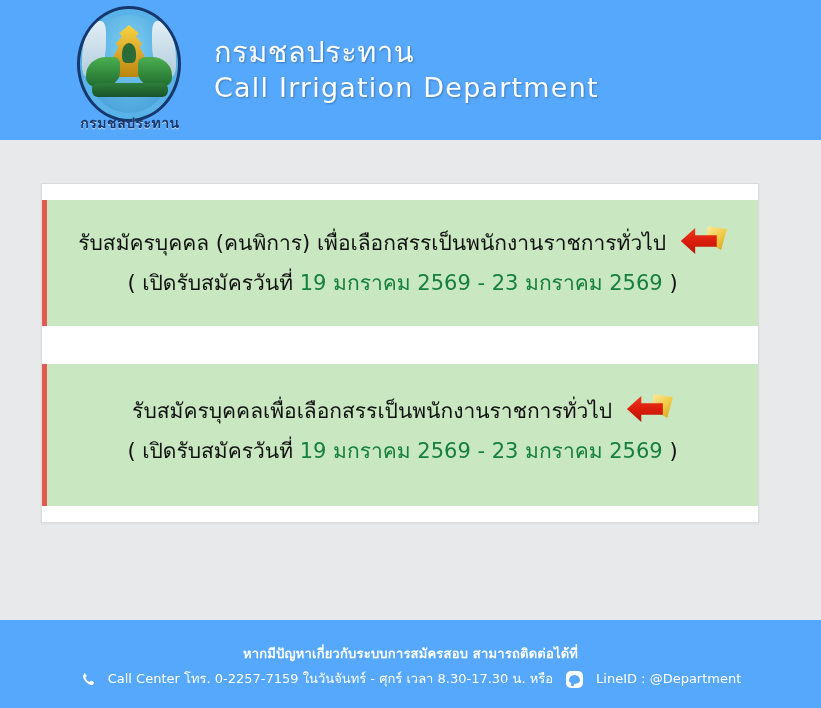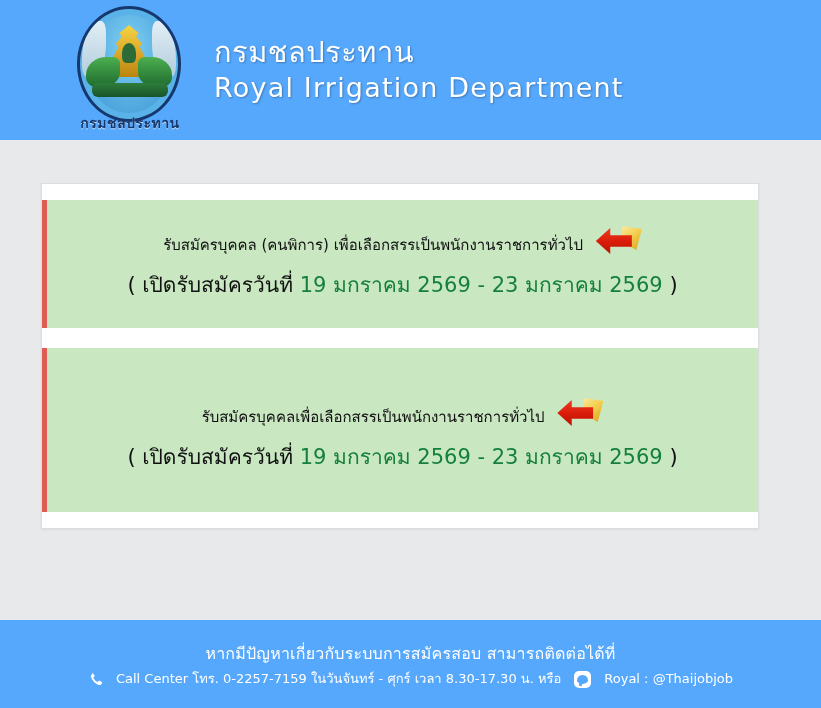--- a/index.html
+++ b/index.html
@@ -153,26 +153,26 @@
   }
   .alert-box {
     background: #c9e7c1;
     border-left: 5px solid #e05b52;
     box-sizing: border-box;
     padding: 26px 18px 26px 18px;
     text-align: center;
     color: #111111;
   }
   .alert-box.second {
-    margin-top: 20px;
-    padding-top: 50px;
+    margin-top: 38px;
+    padding-top: 30px;
     padding-bottom: 38px;
   }
   .alert-line1 {
-    font-size: 15px;
+    font-size: 21px;
     line-height: 34px;
     white-space: nowrap;
     text-align: center;
   }
   .alert-line2 {
     font-size: 21px;
     line-height: 34px;
     margin-top: 6px;
     white-space: nowrap;
   }
@@ -211,23 +211,24 @@
     top: 620px;
     width: 821px;
     height: 88px;
     background: #56a8fd;
     color: #ffffff;
     text-align: center;
     box-sizing: border-box;
     padding-top: 24px;
   }
   .footer-line1 {
-    font-size: 16px;
+    font-size: 13px;
     line-height: 20px;
     letter-spacing: .2px;
+    font-weight: bold;
   }
   .footer-line2 {
     font-size: 13px;
     line-height: 20px;
     margin-top: 5px;
     display: flex;
     align-items: center;
     justify-content: center;
     gap: 13px;
     white-space: nowrap;
@@ -278,21 +279,21 @@
       <div class="figure"></div>
       <div class="naga-l"></div>
       <div class="naga-r"></div>
       <div class="base"></div>
     </div>
     <div class="emblem-caption">กรมชลประทาน</div>
   </div>
 
   <div class="header-titles">
     <div class="header-title-th">กรมชลประทาน</div>
-    <div class="header-title-en">Royal Irrigation Department</div>
+    <div class="header-title-en">Call Irrigation Department</div>
   </div>
 
 </div>
 
 <div class="main-area">
 
   <div class="panel">
 
     <div class="alert-box">
       <div class="alert-line1">
@@ -332,15 +333,15 @@
   <div class="footer-line2">
     <span class="phone-icon">
       <svg width="15" height="15" viewBox="0 0 24 24" aria-hidden="true">
         <path fill="#ffffff" d="M6.6 2.2c.6-.4 1.4-.2 1.8.4l2 3c.4.6.3 1.4-.3 1.9l-1.3 1c-.2.2-.3.5-.2.8.5 1.4 1.5 2.9 2.6 4 1.1 1.1 2.6 2.1 4 2.6.3.1.6 0 .8-.2l1-1.3c.5-.6 1.3-.7 1.9-.3l3 2c.6.4.8 1.2.4 1.8l-1.3 2c-.5.8-1.5 1.2-2.4 1-3.2-.6-6.4-2.6-8.9-5.1C7.2 13.3 5.2 10.1 4.6 6.9c-.2-.9.2-1.9 1-2.4l1-.7z"></path>
       </svg>
     </span>
     <span class="footer-text-seg">Call Center โทร. 0-2257-7159 ในวันจันทร์ - ศุกร์ เวลา 8.30-17.30 น. หรือ</span>
     <span class="line-icon">
       <span class="bubble"></span>
     </span>
-    <span class="footer-text-seg">Royal : @Thaijobjob</span>
+    <span class="footer-text-seg">LineID : @Department</span>
   </div>
 </div>
 
 </body></html>

